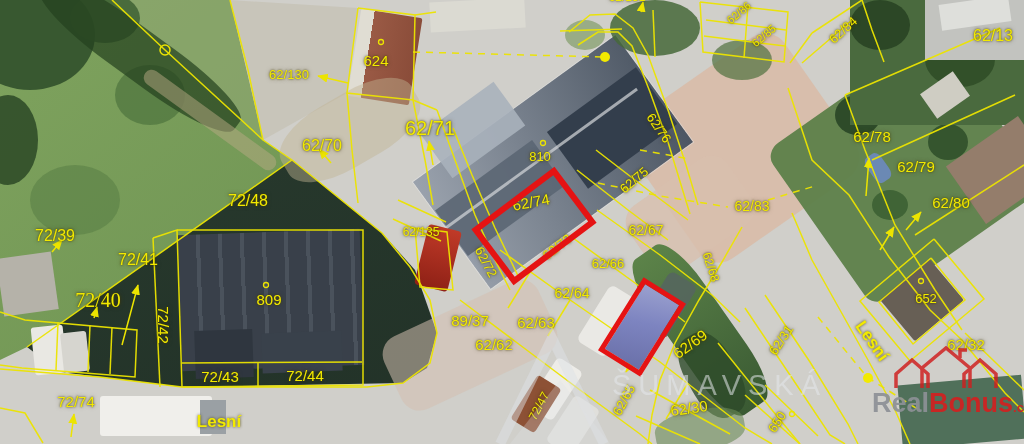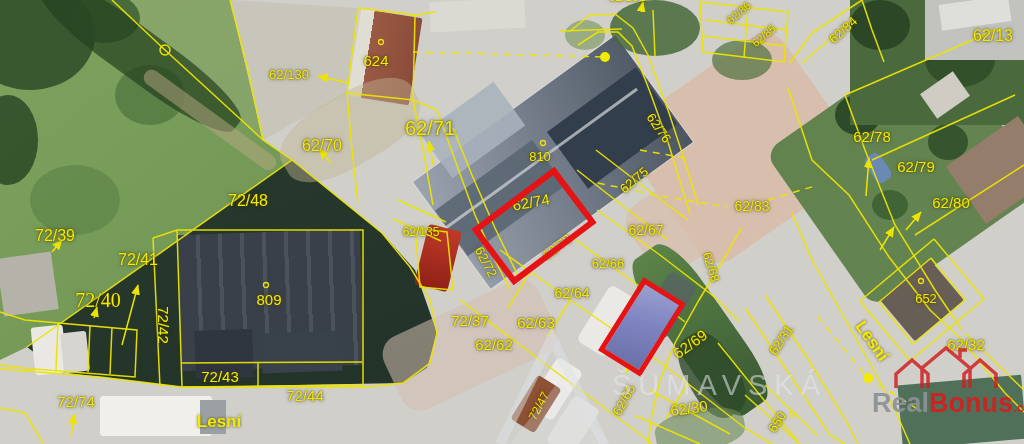--- a/index.html
+++ b/index.html
@@ -208,34 +208,34 @@
       <span class="plabel" style="left: 376px; top: 60px; font-size: 15px; transform: translate(-50%, -50%) rotate(0deg);">624</span>
       <span class="plabel" style="left: 430px; top: 128px; font-size: 20px; transform: translate(-50%, -50%) rotate(0deg);">62/71</span>
       <span class="plabel" style="left: 322px; top: 146px; font-size: 16px; transform: translate(-50%, -50%) rotate(0deg);">62/70</span>
       <span class="plabel" style="left: 248px; top: 201px; font-size: 16px; transform: translate(-50%, -50%) rotate(0deg);">72/48</span>
       <span class="plabel" style="left: 55px; top: 236px; font-size: 16px; transform: translate(-50%, -50%) rotate(0deg);">72/39</span>
       <span class="plabel" style="left: 138px; top: 260px; font-size: 16px; transform: translate(-50%, -50%) rotate(0deg);">72/41</span>
       <span class="plabel" style="left: 98px; top: 300px; font-size: 20px; transform: translate(-50%, -50%) rotate(0deg); font-family: Liberation Serif, serif;">72/40</span>
       <span class="plabel" style="left: 163px; top: 325px; font-size: 15px; transform: translate(-50%, -50%) rotate(90deg);">72/42</span>
       <span class="plabel" style="left: 269px; top: 299px; font-size: 15px; transform: translate(-50%, -50%) rotate(0deg);">809</span>
       <span class="plabel" style="left: 220px; top: 376px; font-size: 15px; transform: translate(-50%, -50%) rotate(0deg);">72/43</span>
-      <span class="plabel" style="left: 305px; top: 375px; font-size: 15px; transform: translate(-50%, -50%) rotate(0deg); margin-top: 20px;">72/44</span>
+      <span class="plabel" style="left: 305px; top: 375px; font-size: 15px; transform: translate(-50%, -50%) rotate(0deg);">72/44</span>
       <span class="plabel" style="left: 76px; top: 401px; font-size: 15px; transform: translate(-50%, -50%) rotate(0deg);">72/74</span>
       <span class="plabel" style="left: 421px; top: 212px; font-size: 12px; transform: translate(-50%, -50%) rotate(0deg); margin-top: 20px;">62/135</span>
       <span class="plabel" style="left: 540px; top: 156px; font-size: 13px; transform: translate(-50%, -50%) rotate(0deg);">810</span>
       <span class="plabel" style="left: 531px; top: 202px; font-size: 15px; transform: translate(-50%, -50%) rotate(-10deg);">62/74</span>
       <span class="plabel" style="left: 486px; top: 262px; font-size: 13px; transform: translate(-50%, -50%) rotate(62deg);">62/72</span>
       <span class="plabel" style="left: 557px; top: 247px; font-size: 13px; transform: translate(-50%, -50%) rotate(-38deg);">62/73</span>
       <span class="plabel" style="left: 659px; top: 128px; font-size: 13px; transform: translate(-50%, -50%) rotate(55deg);">62/76</span>
       <span class="plabel" style="left: 634px; top: 180px; font-size: 13px; transform: translate(-50%, -50%) rotate(-40deg);">62/75</span>
       <span class="plabel" style="left: 752px; top: 206px; font-size: 14px; transform: translate(-50%, -50%) rotate(0deg);">62/83</span>
       <span class="plabel" style="left: 646px; top: 230px; font-size: 14px; transform: translate(-50%, -50%) rotate(0deg);">62/67</span>
       <span class="plabel" style="left: 608px; top: 263px; font-size: 13px; transform: translate(-50%, -50%) rotate(0deg);">62/66</span>
       <span class="plabel" style="left: 572px; top: 293px; font-size: 14px; transform: translate(-50%, -50%) rotate(0deg);">62/64</span>
-      <span class="plabel" style="left: 470px; top: 320px; font-size: 15px; transform: translate(-50%, -50%) rotate(0deg);">72/37</span>
+      <span class="plabel" style="left: 470px; top: 320px; font-size: 15px; transform: translate(-50%, -50%) rotate(0deg);">89/37</span>
       <span class="plabel" style="left: 536px; top: 322px; font-size: 15px; transform: translate(-50%, -50%) rotate(0deg);">62/63</span>
       <span class="plabel" style="left: 494px; top: 344px; font-size: 15px; transform: translate(-50%, -50%) rotate(0deg);">62/62</span>
       <span class="plabel" style="left: 711px; top: 267px; font-size: 12px; transform: translate(-50%, -50%) rotate(72deg);">62/68</span>
       <span class="plabel" style="left: 690px; top: 344px; font-size: 15px; transform: translate(-50%, -50%) rotate(-36deg);">62/69</span>
       <span class="plabel" style="left: 624px; top: 400px; font-size: 13px; transform: translate(-50%, -50%) rotate(-62deg);">62/65</span>
       <span class="plabel" style="left: 689px; top: 408px; font-size: 15px; transform: translate(-50%, -50%) rotate(-8deg);">62/30</span>
       <span class="plabel" style="left: 777px; top: 422px; font-size: 13px; transform: translate(-50%, -50%) rotate(-58deg);">650</span>
       <span class="plabel" style="left: 539px; top: 406px; font-size: 12px; transform: translate(-50%, -50%) rotate(-62deg);">72/47</span>
       <span class="plabel" style="left: 781px; top: 340px; font-size: 13px; transform: translate(-50%, -50%) rotate(-56deg);">62/31</span>
       <span class="plabel" style="left: 993px; top: 36px; font-size: 16px; transform: translate(-50%, -50%) rotate(0deg);">62/13</span>

